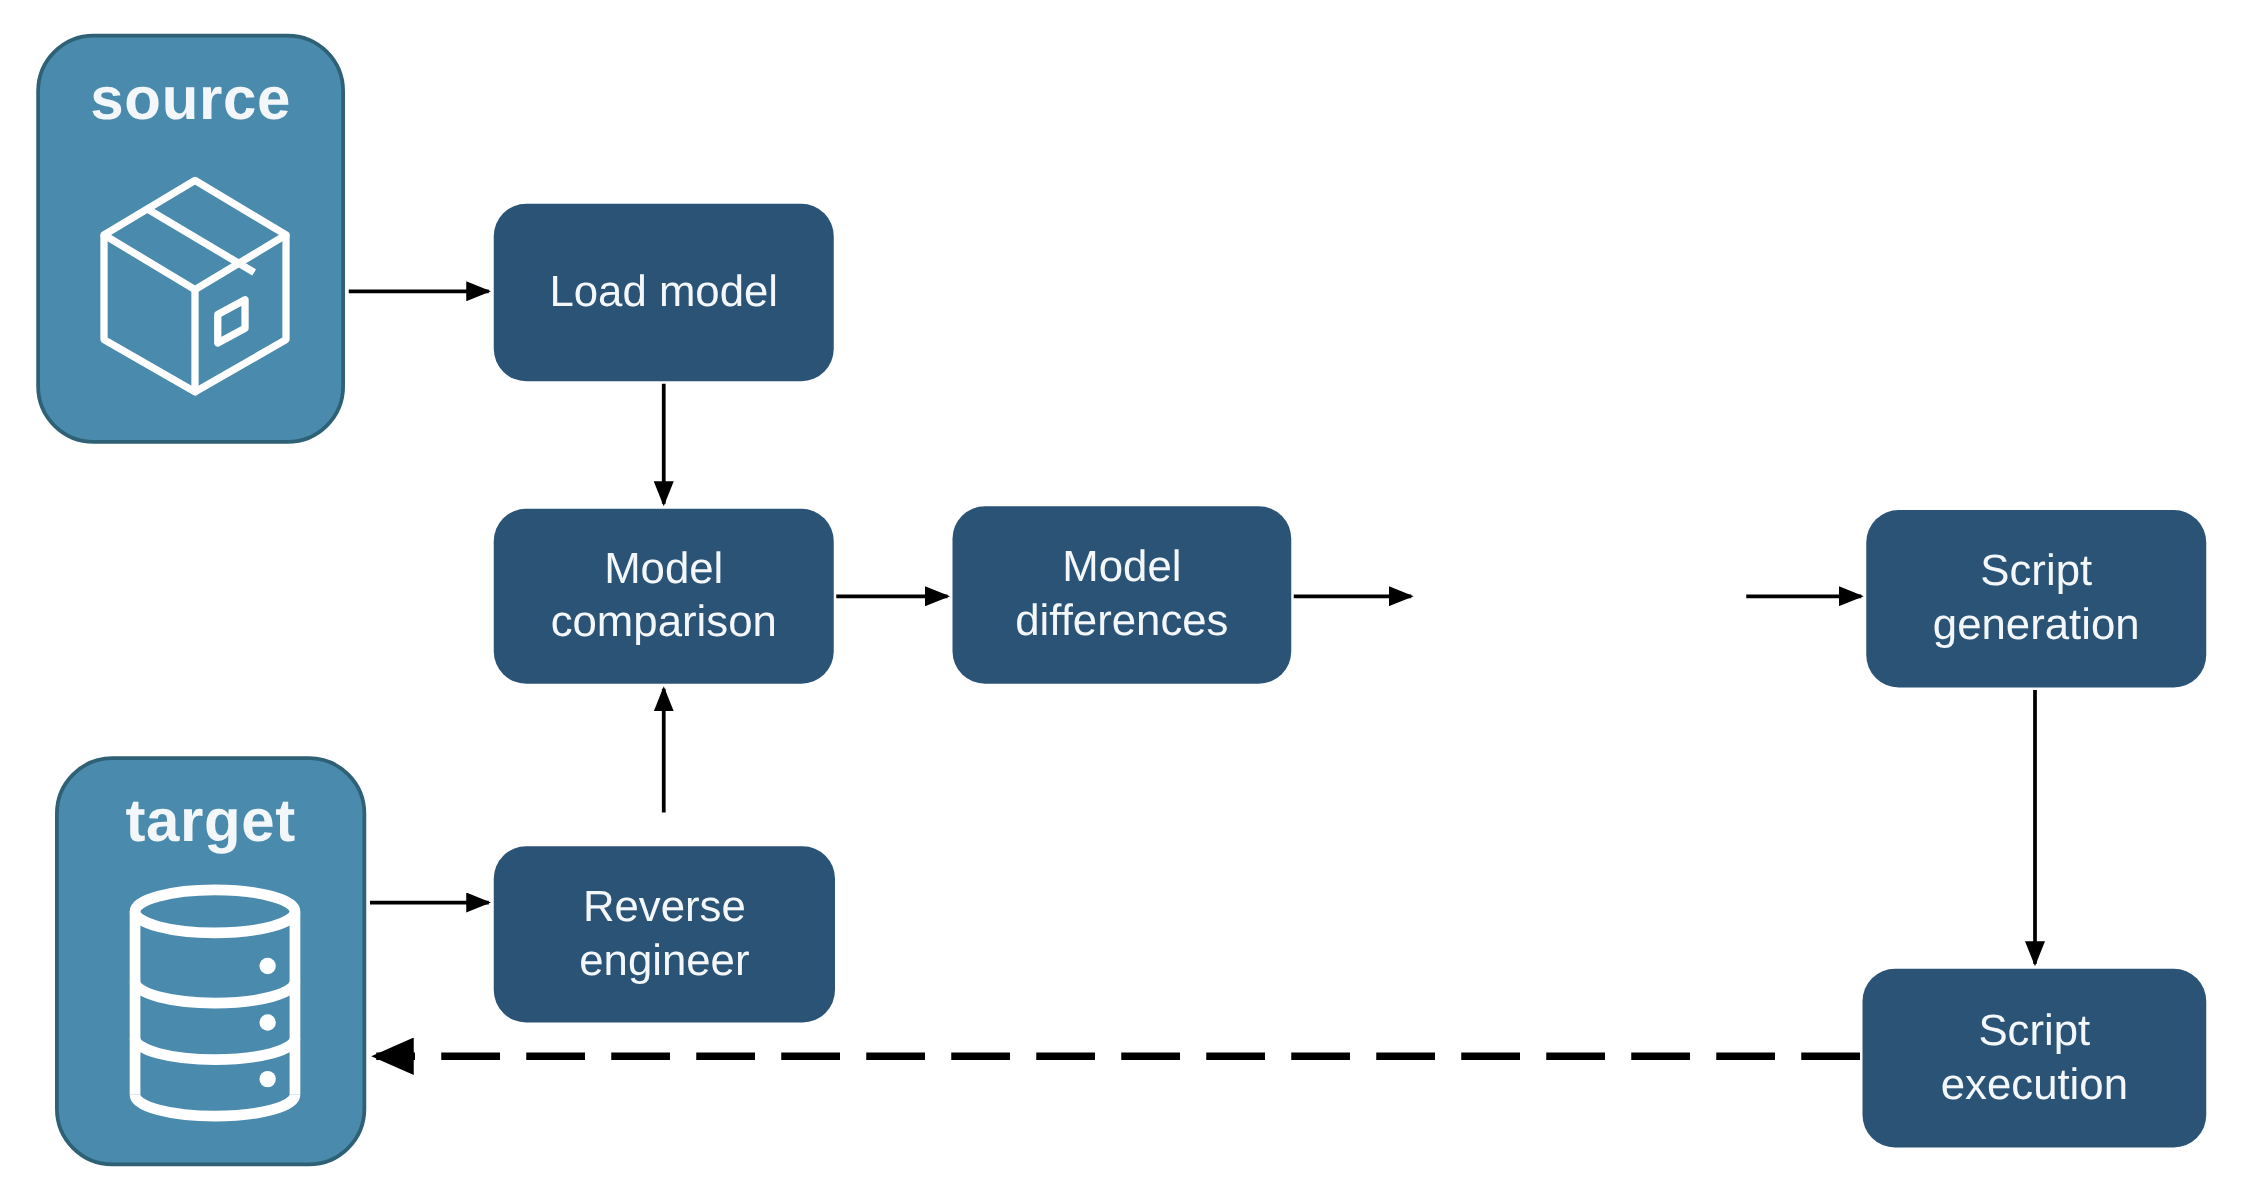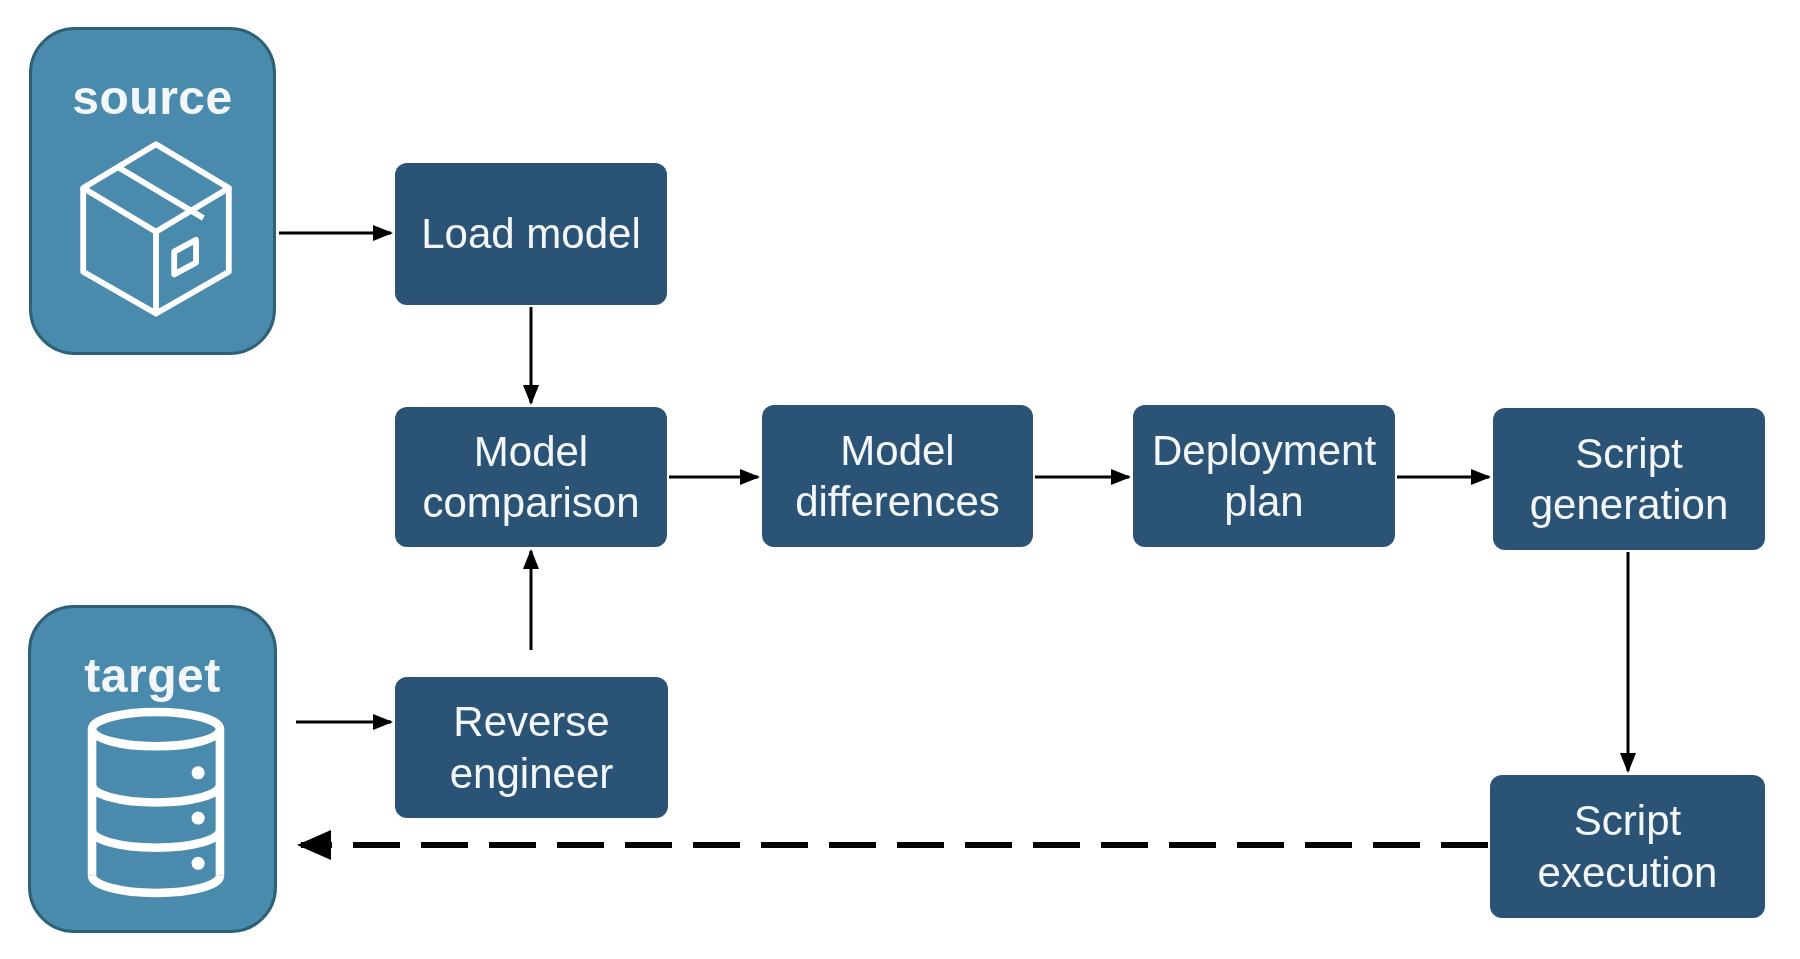--- a/index.html
+++ b/index.html
@@ -11,29 +11,29 @@
   .arrow-layer{position:absolute;left:0;top:0;width:1800px;height:959px;z-index:1;}
   .node{position:absolute;z-index:2;box-sizing:border-box;}
   .entity{
     background:var(--entity-fill,#4a8bad);
     border:3px solid var(--entity-border,#2e6076);
     border-radius:46px;
     color:var(--label-text,#fff);
   }
   .entity-label{
     text-align:center;font-weight:bold;font-size:48px;letter-spacing:.5px;
-    padding-top:24px;line-height:1.1;margin-top:18px;
+    padding-top:24px;line-height:1.1;
   }
   .entity-icon{position:absolute;left:0;top:0;}
   .step{
     background:var(--step-fill,#2b5376);
-    border-radius:12px;
+    border-radius:26px;
     color:var(--label-text,#fff);
     display:flex;align-items:center;justify-content:center;
-    text-align:center;font-size:42px;line-height:1.22;white-space:pre-line;
+    text-align:center;font-size:35px;line-height:1.22;white-space:pre-line;
   }
   svg .edge{stroke:var(--arrow,#000);fill:none;}
 </style>
 </head>
 <body>
 
 <div class="stage">
 
   <svg class="arrow-layer" width="1800" height="959" viewBox="0 0 1800 959">
     <defs>
@@ -61,21 +61,21 @@
       <g fill="none" stroke="#fff" stroke-width="3.2" stroke-linejoin="round">
         <polygon points="50,4 90,28 50,52 10,28"></polygon>
         <path d="M10,28 L10,74 L50,97 L50,52"></path>
         <path d="M90,28 L90,74 L50,97"></path>
         <path d="M29,16.5 L76,44.5"></path>
         <polygon points="60,63 72,56.5 72,69 60,75.5"></polygon>
       </g>
     </svg>
   </div>
 
-  <div class="node entity" style="left:28px;top:605px;width:249px;height:328px;">
+  <div class="node entity" style="left:44px;top:605px;width:249px;height:328px;">
     <div class="entity-label">target</div>
     <svg class="entity-icon" style="left:47px;top:96px;" width="156" height="200" viewBox="0 0 100 124">
       <g fill="none" stroke="#fff" stroke-width="5.5">
         <ellipse cx="50" cy="14" rx="41" ry="11"></ellipse>
         <path d="M9,14 L9,108"></path>
         <path d="M91,14 L91,108"></path>
         <path d="M9,108 a41,11 0 0 0 82,0"></path>
         <path d="M9,50 a41,11 0 0 0 82,0"></path>
         <path d="M9,79 a41,11 0 0 0 82,0"></path>
       </g>
@@ -94,24 +94,20 @@
   <div class="node step" style="left:395px;top:407px;width:272px;height:140px;">
     <span>Model
 comparison</span>
   </div>
 
   <div class="node step" style="left:762px;top:405px;width:271px;height:142px;">
     <span>Model
 differences</span>
   </div>
 
-  <div class="node step" style="left:1133px;top:405px;width:262px;height:142px;">
-    <span>Deployment
-plan</span>
-  </div>
 
   <div class="node step" style="left:1493px;top:408px;width:272px;height:142px;">
     <span>Script
 generation</span>
   </div>
 
   <div class="node step" style="left:395px;top:652px;width:273px;height:141px;margin-top:25px;">
     <span>Reverse
 engineer</span>
   </div>

